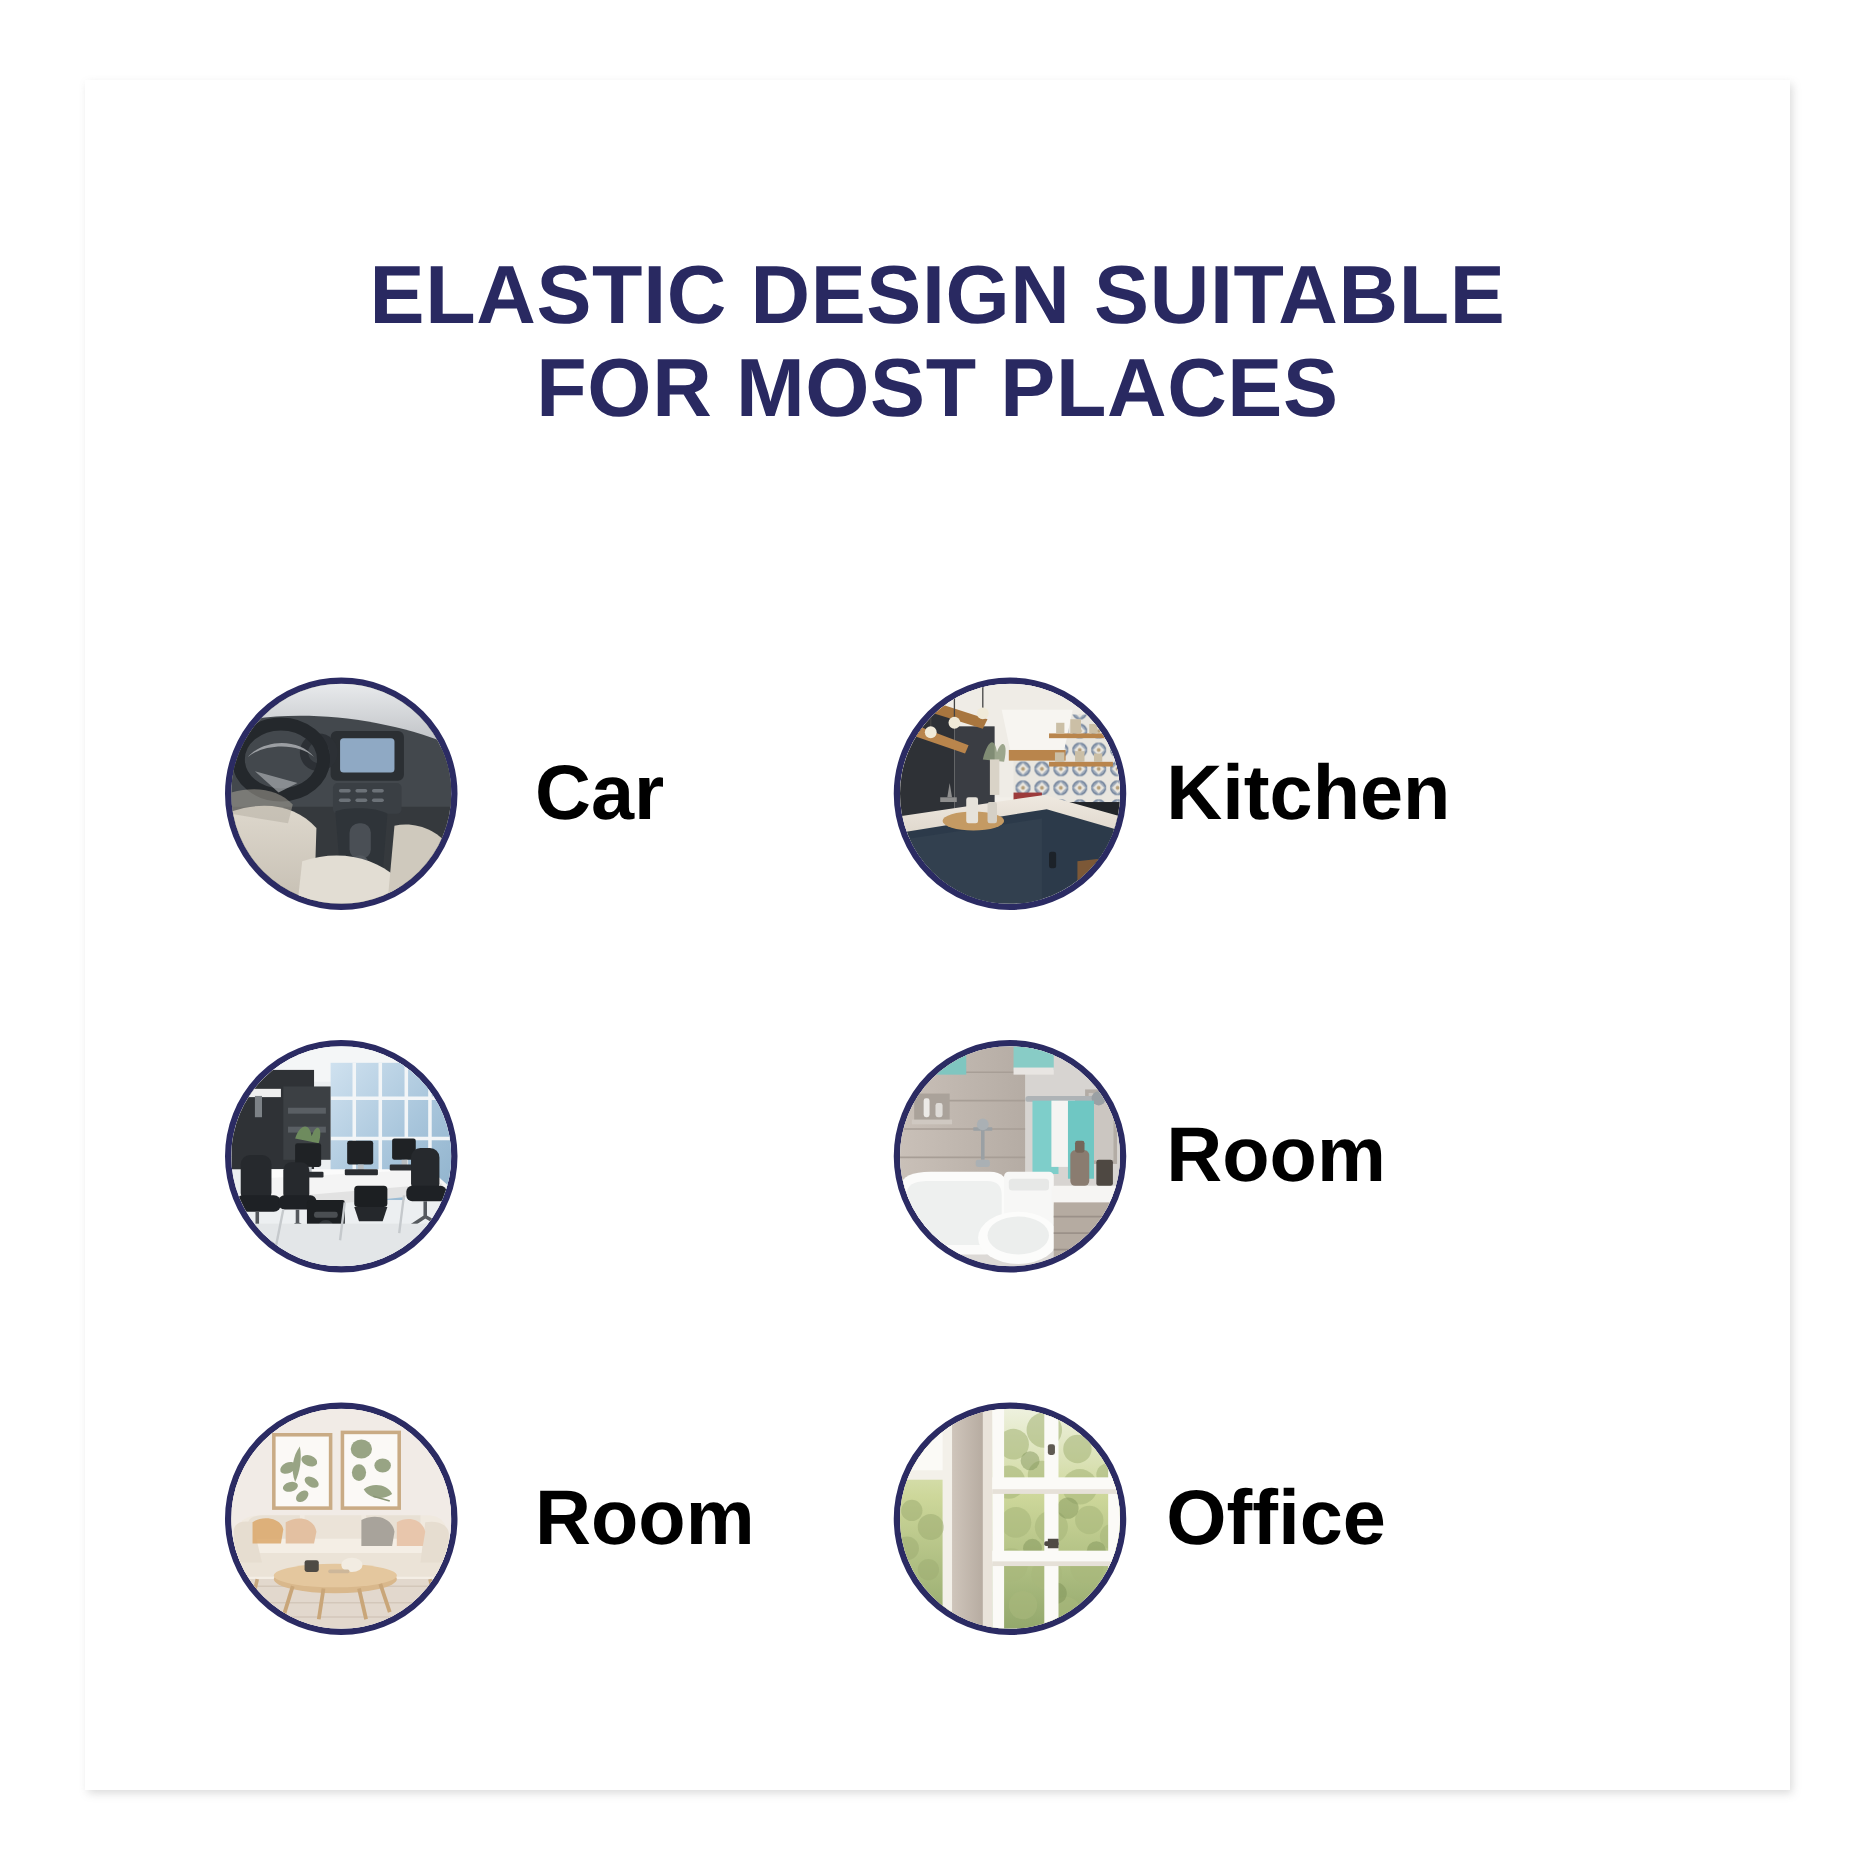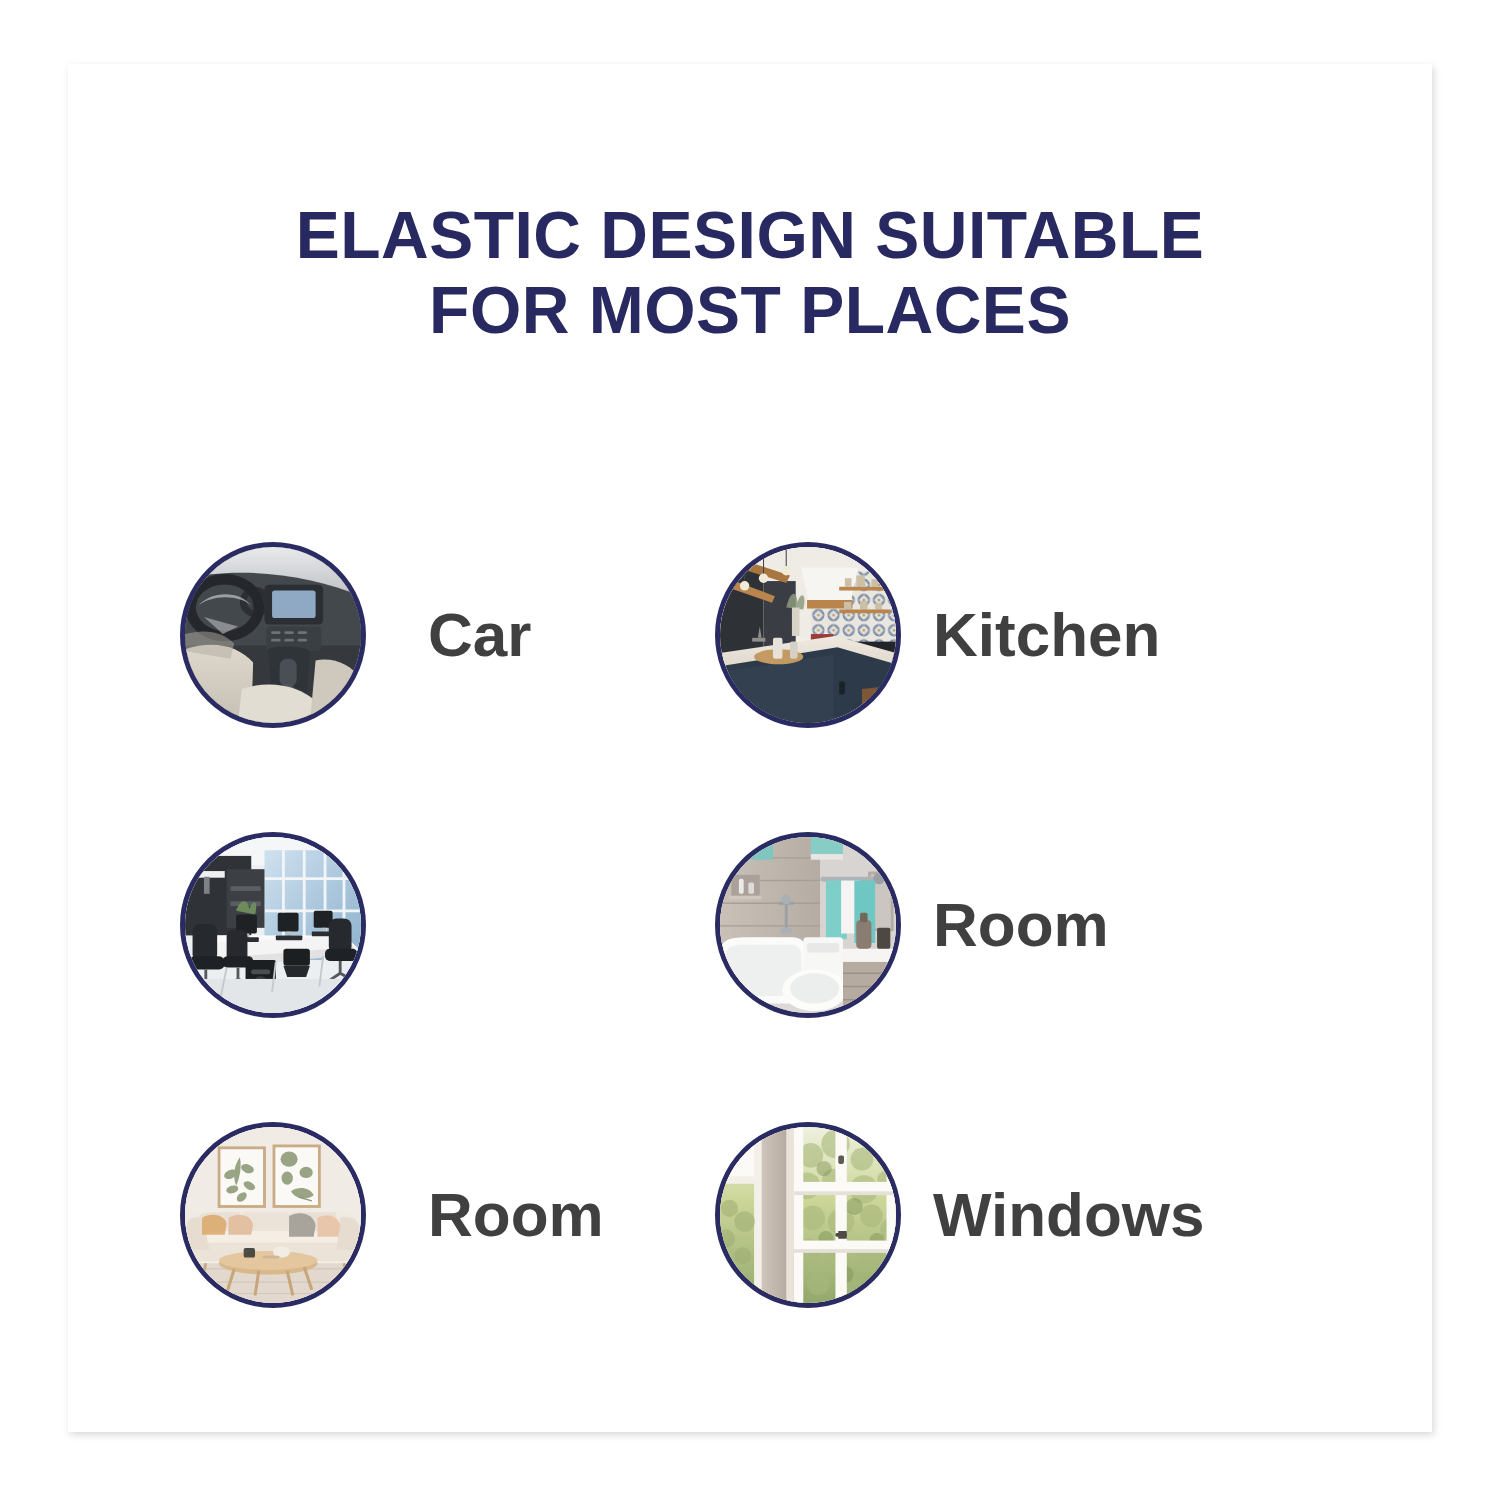--- a/index.html
+++ b/index.html
@@ -71,21 +71,21 @@
     border-radius: 50%;
     border: 5px solid #2b2b63;
     overflow: hidden;
     position: relative;
     box-sizing: border-box;
     background: #e9e9ea;
   }
   .thumb svg { display: block; width: 100%; height: 100%; }
 
   .cell-label {
-    color: #404040;
+    color: #000000;
     font-size: 62px;
     font-weight: 700;
     line-height: 1;
     margin-left: 62px;
     white-space: nowrap;
     font-family: "Liberation Sans", sans-serif;
   }
   .cell.right .cell-label { margin-left: 32px; }
 </style>
 </head>
@@ -492,18 +492,18 @@
               <rect x="78" y="129" width="108" height="4"></rect>
             </g>
 
             <rect x="125" y="30" width="6" height="9" rx="2" fill="#5f5a52"></rect>
             <path d="M125 110 L134 110 L134 118 L125 118 Z" fill="#4f4a44"></path>
             <rect x="122" y="112" width="12" height="4" rx="1.5" fill="#4f4a44"></rect>
 
             <rect x="0" y="176" width="46" height="10" fill="#f0ebe3"></rect>
           </svg>
         </div>
-        <div class="cell-label">Windows</div>
+        <div class="cell-label">Office</div>
       </div>
     </div>
 
   </div>
 </div>
 
 </body></html>

